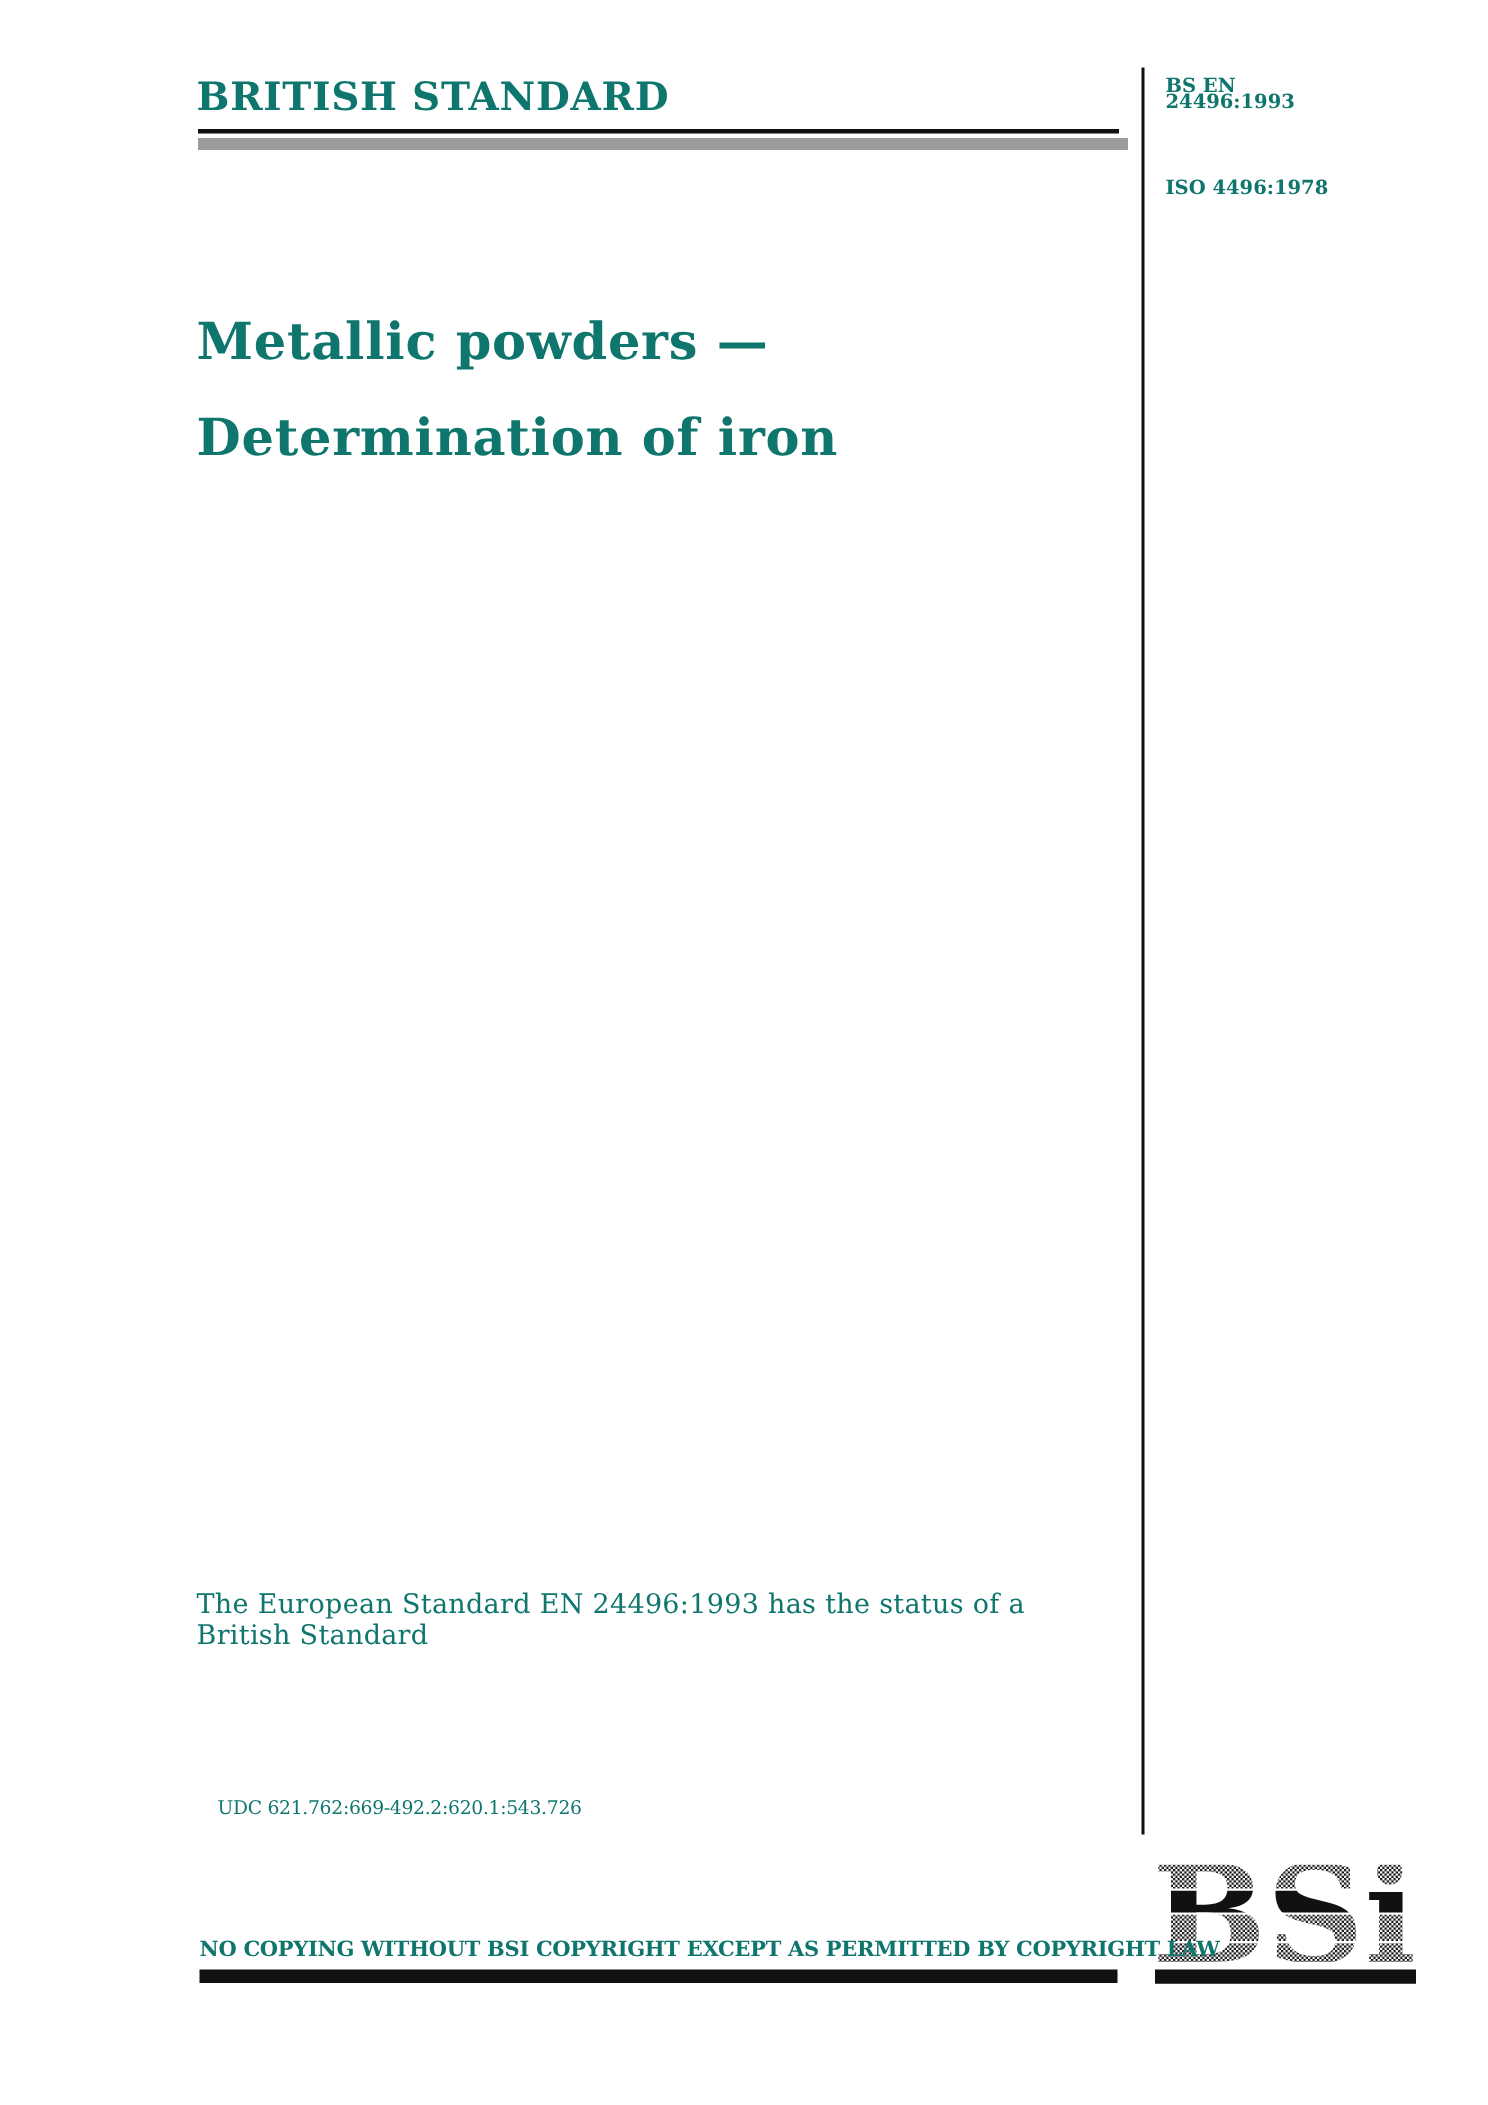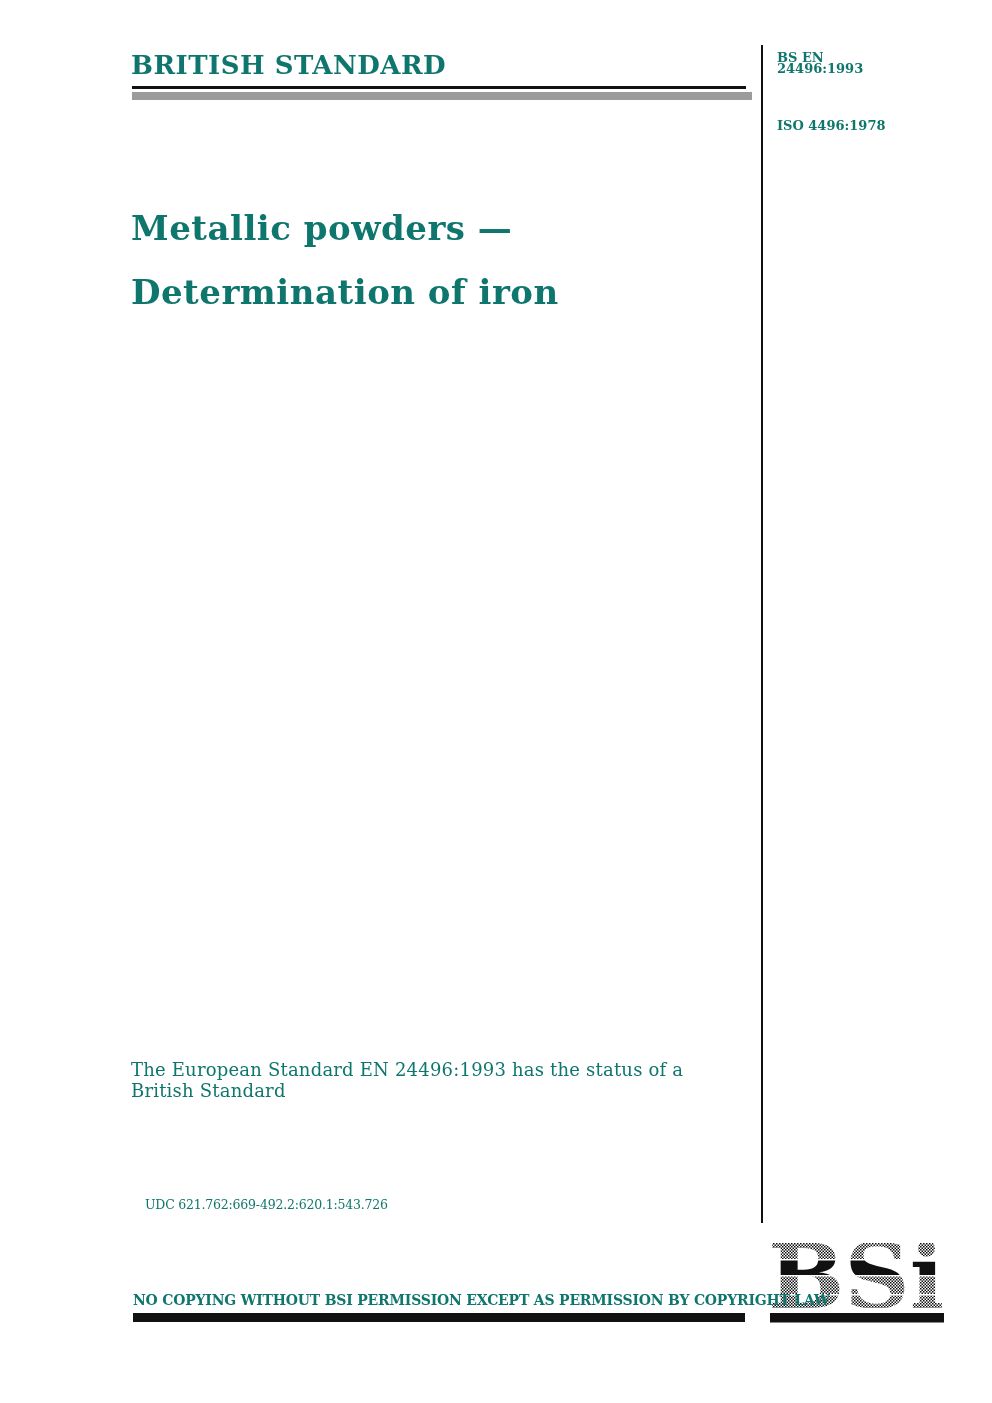--- a/index.html
+++ b/index.html
@@ -85,16 +85,16 @@
     </defs>
     <g clip-path="url(#bsiclip)">
       <rect x="0" y="0" width="174" height="16" fill="url(#chk)"></rect>
       <rect x="0" y="17.5" width="174" height="14.5" fill="#111111"></rect>
       <rect x="0" y="33.5" width="174" height="17.5" fill="url(#chk)"></rect>
       <rect x="0" y="52.5" width="174" height="12.5" fill="url(#chk)"></rect>
     </g>
     <rect x="0" y="70" width="174" height="9.5" fill="#111111"></rect>
   </svg>
 
-  <div class="abs copyright-text">NO COPYING WITHOUT BSI PERMISSION EXCEPT AS PERMISSION BY COPYRIGHT LAW</div>
+  <div class="abs copyright-text">NO COPYING WITHOUT BSI COPYRIGHT EXCEPT AS PERMITTED BY COPYRIGHT LAW</div>
   <div class="abs copyright-bar"></div>
 
 </div>
 
 </body></html>

